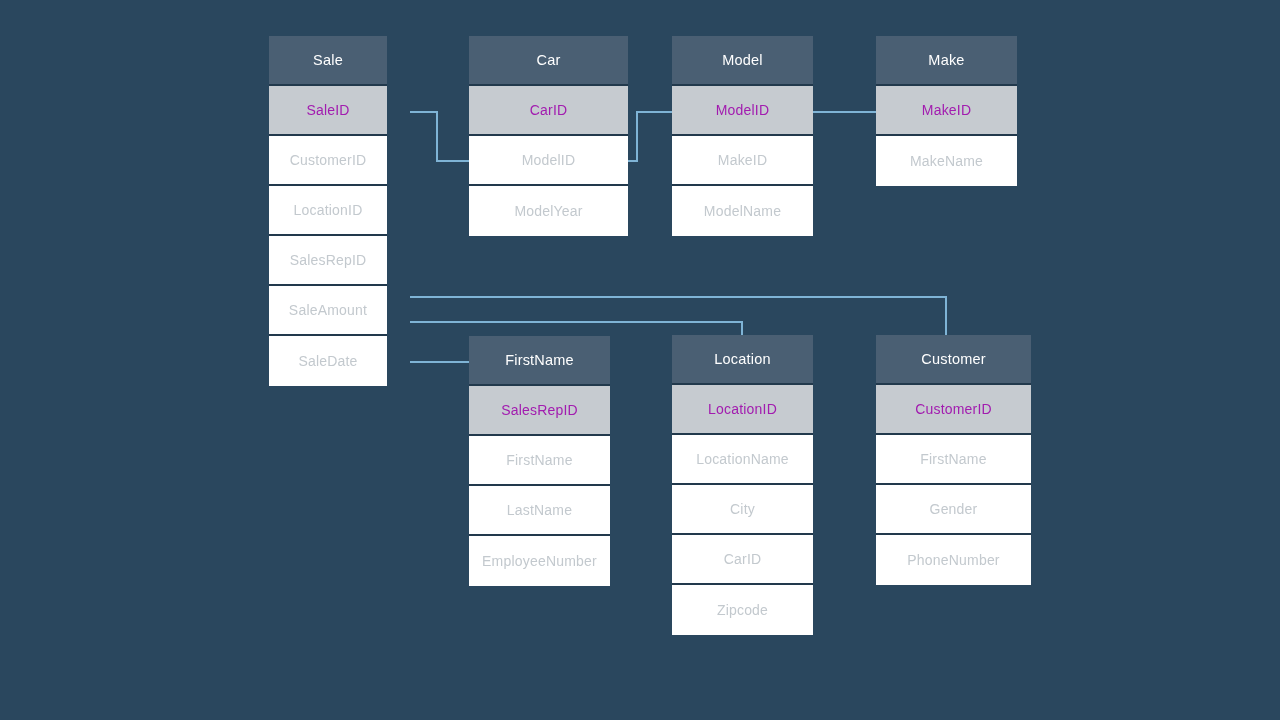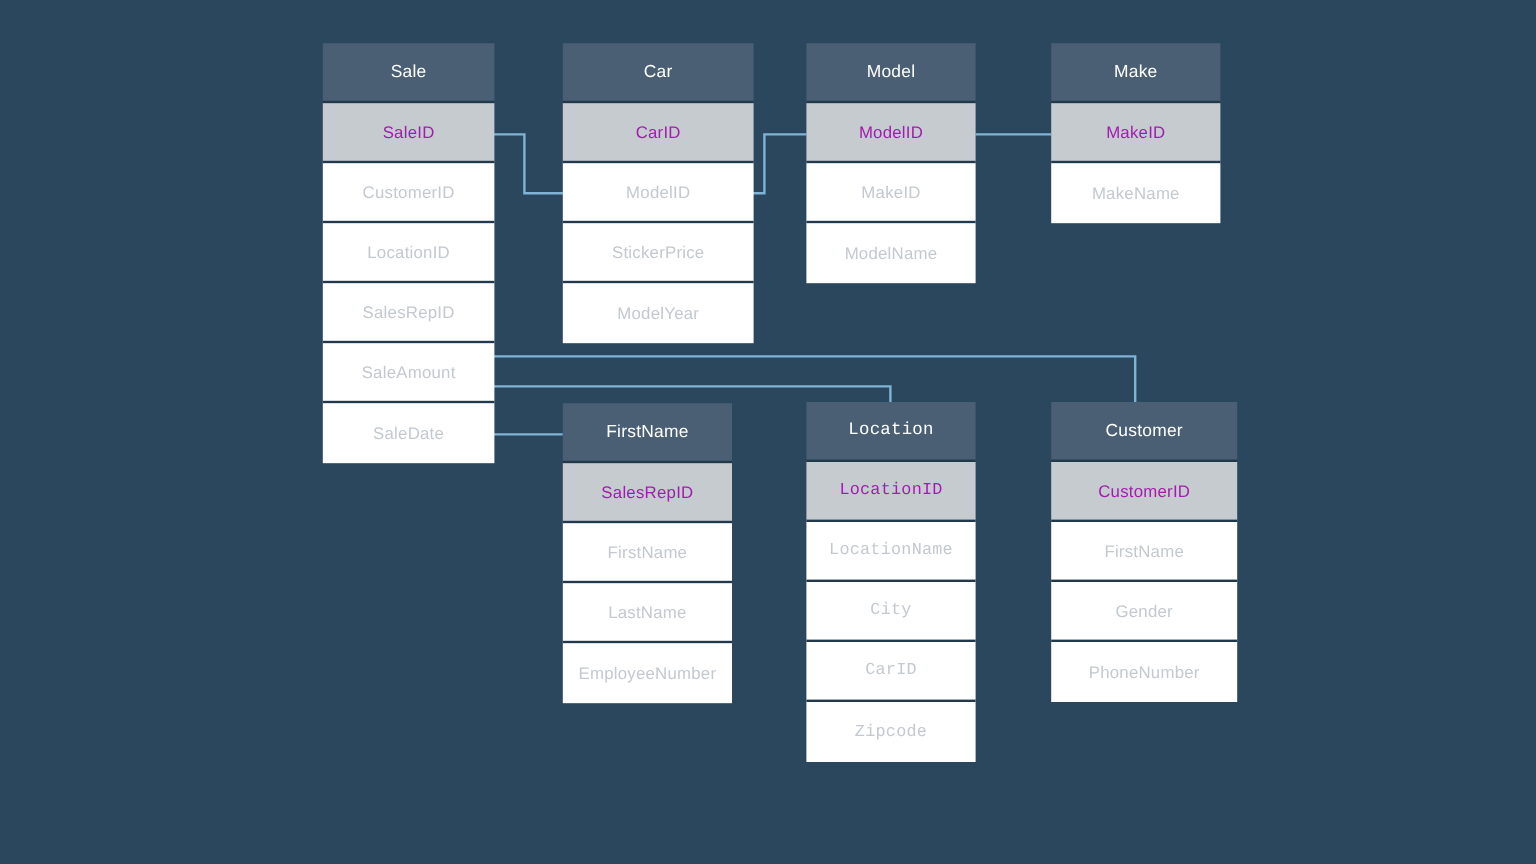--- a/index.html
+++ b/index.html
@@ -70,55 +70,54 @@
   <svg id="connector-layer" viewBox="0 0 1280 720">
       <path d="M 410 112 L 437 112 L 437 161 L 469 161" fill="none" stroke="#7fb4d6" stroke-width="2" stroke-linecap="butt" stroke-linejoin="miter"></path>
       <path d="M 610 161 L 637 161 L 637 112 L 672 112" fill="none" stroke="#7fb4d6" stroke-width="2" stroke-linecap="butt" stroke-linejoin="miter"></path>
       <path d="M 813 112 L 876 112" fill="none" stroke="#7fb4d6" stroke-width="2" stroke-linecap="butt" stroke-linejoin="miter"></path>
       <path d="M 410 297 L 946 297 L 946 335" fill="none" stroke="#7fb4d6" stroke-width="2" stroke-linecap="butt" stroke-linejoin="miter"></path>
       <path d="M 410 322 L 742 322 L 742 335" fill="none" stroke="#7fb4d6" stroke-width="2" stroke-linecap="butt" stroke-linejoin="miter"></path>
       <path d="M 410 362 L 469 362" fill="none" stroke="#7fb4d6" stroke-width="2" stroke-linecap="butt" stroke-linejoin="miter"></path>
     </svg>
 
   <div id="entity-layer">
-      <div class="entity" style="left: 269px; top: 36px; width: 143px;">
+      <div class="entity" style="left: 269px; top: 36px; width: 118px;">
         <div class="entity-header">Sale</div>
         <div class="entity-row pk">SaleID</div>
         <div class="entity-row">CustomerID</div>
         <div class="entity-row">LocationID</div>
         <div class="entity-row">SalesRepID</div>
         <div class="entity-row">SaleAmount</div>
         <div class="entity-row">SaleDate</div>
       </div>
       <div class="entity" style="left: 469px; top: 36px; width: 159px;">
         <div class="entity-header">Car</div>
         <div class="entity-row pk">CarID</div>
         <div class="entity-row">ModelID</div>
-        <div class="entity-row">StickerPrice</div>
         <div class="entity-row">ModelYear</div>
       </div>
       <div class="entity" style="left: 672px; top: 36px; width: 141px;">
         <div class="entity-header">Model</div>
         <div class="entity-row pk">ModelID</div>
         <div class="entity-row">MakeID</div>
         <div class="entity-row">ModelName</div>
       </div>
       <div class="entity" style="left: 876px; top: 36px; width: 141px;">
         <div class="entity-header">Make</div>
         <div class="entity-row pk">MakeID</div>
         <div class="entity-row">MakeName</div>
       </div>
       <div class="entity" style="left: 469px; top: 336px; width: 141px;">
         <div class="entity-header">FirstName</div>
         <div class="entity-row pk">SalesRepID</div>
         <div class="entity-row">FirstName</div>
         <div class="entity-row">LastName</div>
         <div class="entity-row">EmployeeNumber</div>
       </div>
-      <div class="entity" style="left: 672px; top: 335px; width: 141px; font-family: Liberation Mono, monospace;">
+      <div class="entity" style="left: 672px; top: 335px; width: 141px;">
         <div class="entity-header">Location</div>
         <div class="entity-row pk">LocationID</div>
         <div class="entity-row">LocationName</div>
         <div class="entity-row">City</div>
         <div class="entity-row">CarID</div>
         <div class="entity-row">Zipcode</div>
       </div>
       <div class="entity" style="left: 876px; top: 335px; width: 155px;">
         <div class="entity-header">Customer</div>
         <div class="entity-row pk">CustomerID</div>

